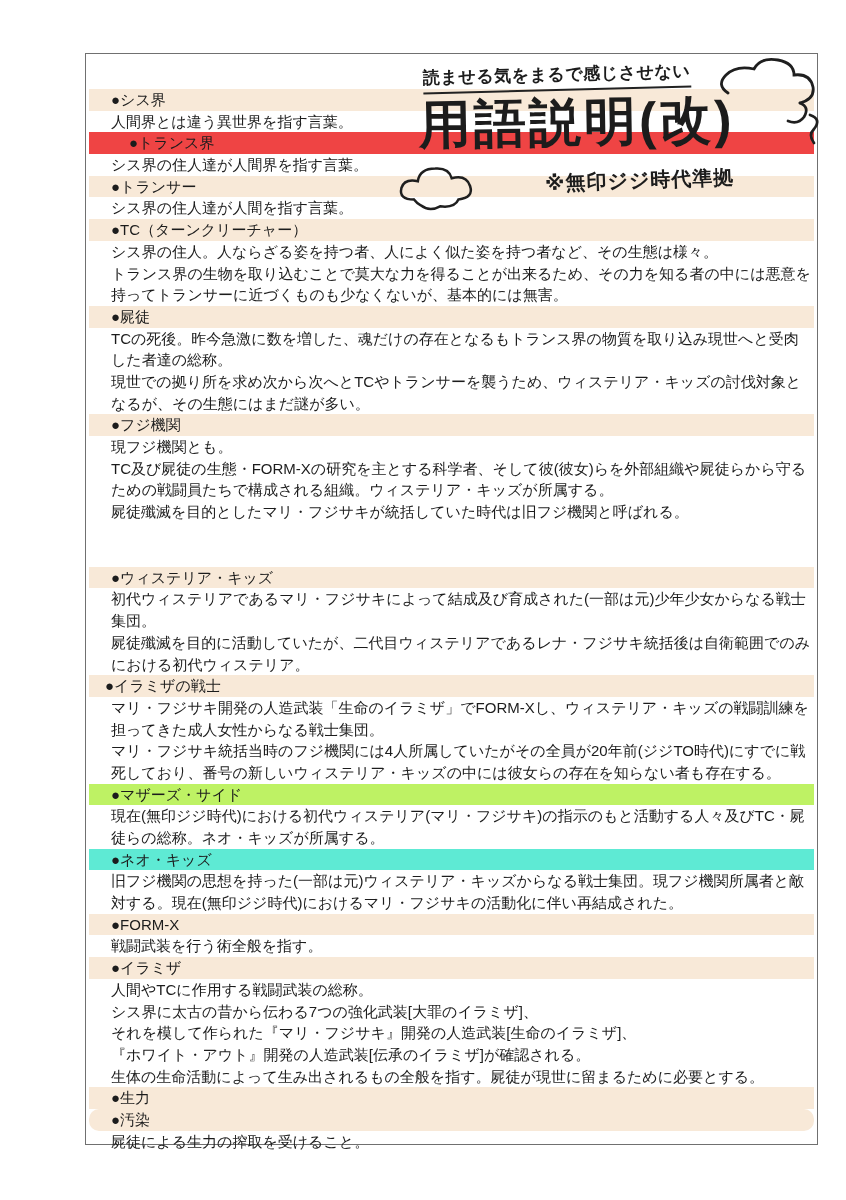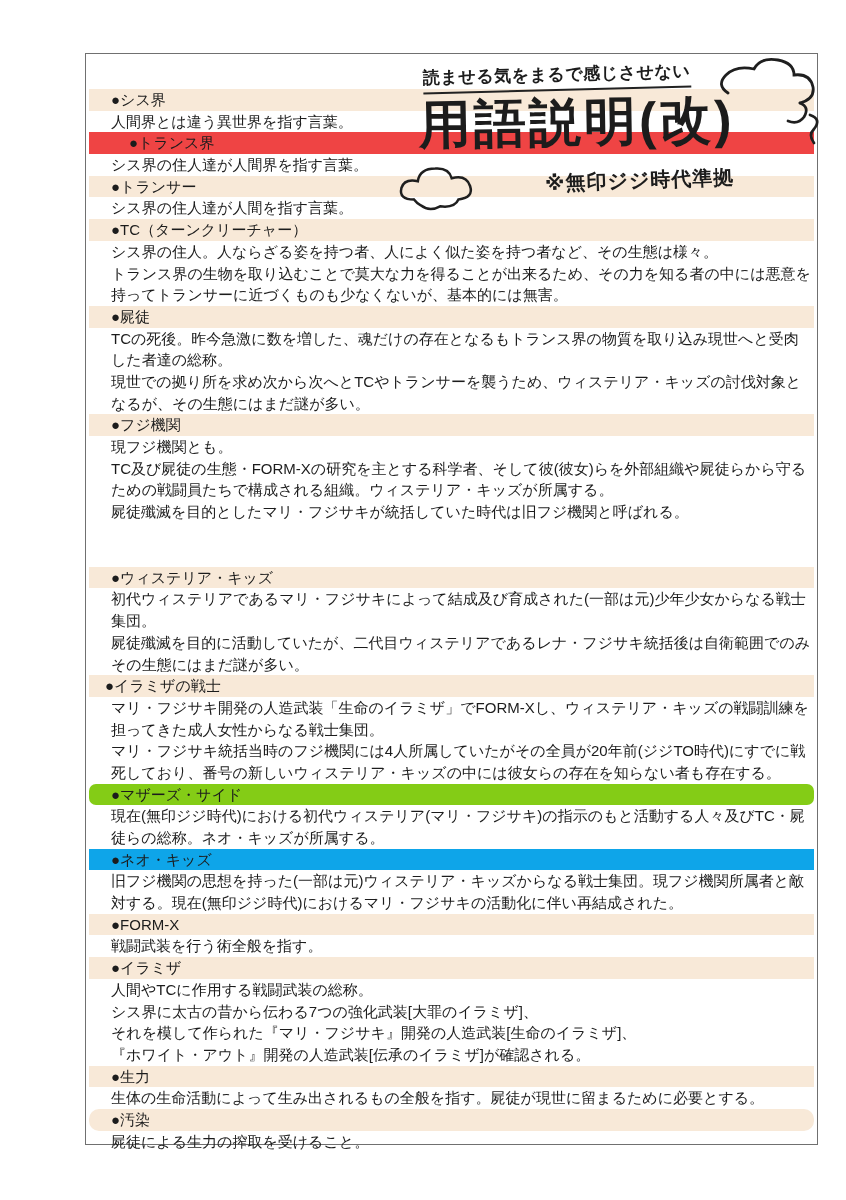--- a/index.html
+++ b/index.html
@@ -97,41 +97,41 @@
         <div class="row body">なるが、その生態にはまだ謎が多い。</div>
         <div class="row heading" style="background: rgb(248, 233, 216);">●フジ機関</div>
         <div class="row body">現フジ機関とも。</div>
         <div class="row body">TC及び屍徒の生態・FORM-Xの研究を主とする科学者、そして彼(彼女)らを外部組織や屍徒らから守る</div>
         <div class="row body">ための戦闘員たちで構成される組織。ウィステリア・キッズが所属する。</div>
         <div class="row body">屍徒殲滅を目的としたマリ・フジサキが統括していた時代は旧フジ機関と呼ばれる。</div>
         <div class="row heading" style="background: rgb(248, 233, 216); margin-top: 44px;">●ウィステリア・キッズ</div>
         <div class="row body">初代ウィステリアであるマリ・フジサキによって結成及び育成された(一部は元)少年少女からなる戦士</div>
         <div class="row body">集団。</div>
         <div class="row body">屍徒殲滅を目的に活動していたが、二代目ウィステリアであるレナ・フジサキ統括後は自衛範囲でのみ</div>
-        <div class="row body">その生態にはまだ謎が多い。</div>
+        <div class="row body">における初代ウィステリア。</div>
         <div class="row heading" style="background: rgb(248, 233, 216); padding-left: 16px;">●イラミザの戦士</div>
         <div class="row body">マリ・フジサキ開発の人造武装「生命のイラミザ」でFORM-Xし、ウィステリア・キッズの戦闘訓練を</div>
         <div class="row body">担ってきた成人女性からなる戦士集団。</div>
         <div class="row body">マリ・フジサキ統括当時のフジ機関には4人所属していたがその全員が20年前(ジジTO時代)にすでに戦</div>
         <div class="row body">死しており、番号の新しいウィステリア・キッズの中には彼女らの存在を知らない者も存在する。</div>
-        <div class="row heading" style="background: #84cc16; border-radius: 7px;">●マザーズ・サイド</div>
+        <div class="row heading" style="background: #bef264;">●マザーズ・サイド</div>
         <div class="row body">現在(無印ジジ時代)における初代ウィステリア(マリ・フジサキ)の指示のもと活動する人々及びTC・屍</div>
         <div class="row body">徒らの総称。ネオ・キッズが所属する。</div>
-        <div class="row heading" style="background: #0ea5e9;">●ネオ・キッズ</div>
+        <div class="row heading" style="background: #5eead4;">●ネオ・キッズ</div>
         <div class="row body">旧フジ機関の思想を持った(一部は元)ウィステリア・キッズからなる戦士集団。現フジ機関所属者と敵</div>
         <div class="row body">対する。現在(無印ジジ時代)におけるマリ・フジサキの活動化に伴い再結成された。</div>
         <div class="row heading" style="background: rgb(248, 233, 216);">●FORM-X</div>
         <div class="row body">戦闘武装を行う術全般を指す。</div>
         <div class="row heading" style="background: rgb(248, 233, 216);">●イラミザ</div>
         <div class="row body">人間やTCに作用する戦闘武装の総称。</div>
         <div class="row body">シス界に太古の昔から伝わる7つの強化武装[大罪のイラミザ]、</div>
         <div class="row body">それを模して作られた『マリ・フジサキ』開発の人造武装[生命のイラミザ]、</div>
         <div class="row body">『ホワイト・アウト』開発の人造武装[伝承のイラミザ]が確認される。</div>
+        <div class="row body">生体の生命活動によって生み出されるもの全般を指す。屍徒が現世に留まるために必要とする。</div>
         <div class="row heading" style="background: rgb(248, 233, 216);">●生力</div>
-        <div class="row body">生体の生命活動によって生み出されるもの全般を指す。屍徒が現世に留まるために必要とする。</div>
         <div class="row heading" style="background: rgb(248, 233, 216); border-radius: 10px;">●汚染</div>
         <div class="row body">屍徒による生力の搾取を受けること。</div>
       </div>
   </div>
 
   <div class="title-wrap">
     <svg class="cloud left" viewBox="0 0 100 60" fill="none" stroke="#1f1f1f" stroke-width="2.6" stroke-linecap="round">
       <path d="M20,44 Q4,44 7,32 Q10,22 24,25 Q26,12 42,12 Q56,11 59,22 Q74,18 78,30 Q82,42 66,44 Q62,53 47,51 Q36,57 27,50 Q23,48 20,44"></path>
     </svg>
     <svg class="cloud right" viewBox="0 0 125 95" fill="none" stroke="#1f1f1f" stroke-width="2.8" stroke-linecap="round">

